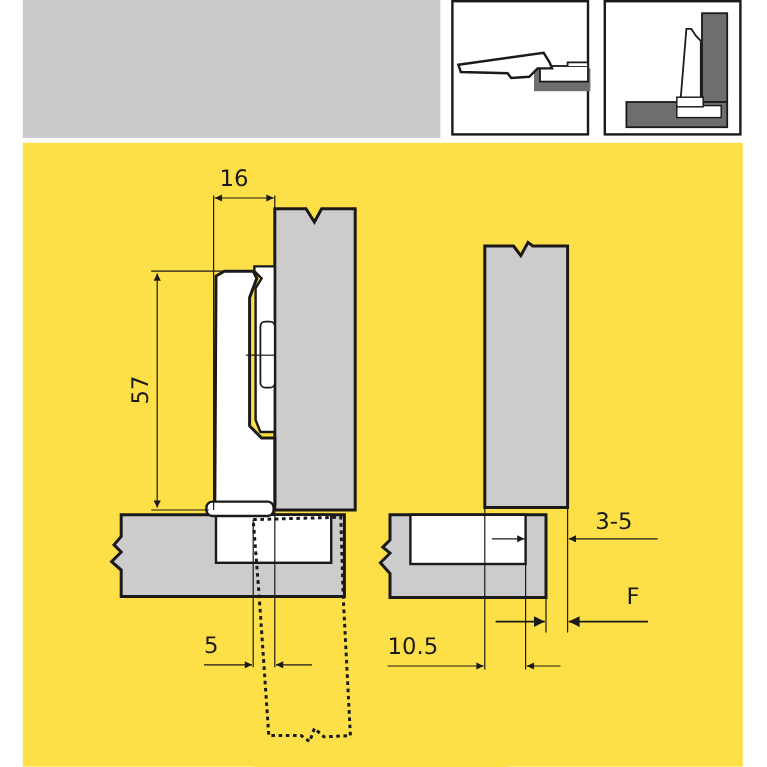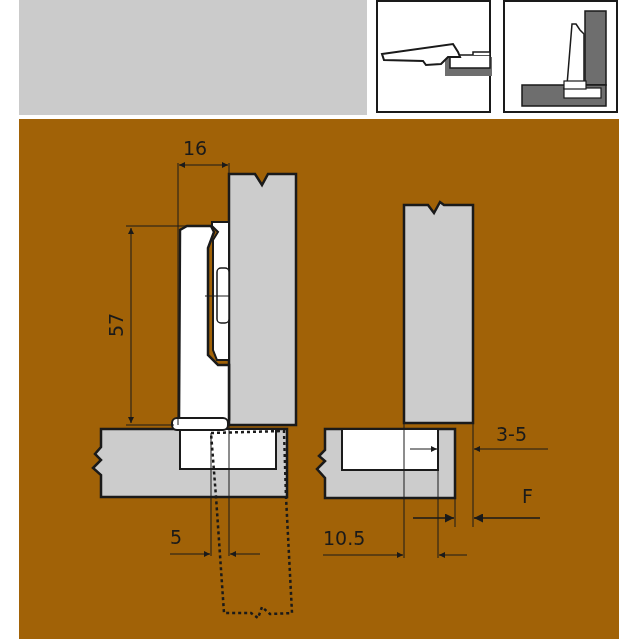--- a/index.html
+++ b/index.html
@@ -1,20 +1,20 @@
 <!DOCTYPE html>
 <html><head>
 <meta charset="utf-8">
 <style>
   html, body { margin:0; padding:0; background:#ffffff; }
   body { width:639px; height:639px; position:relative; overflow:hidden; font-family:"DejaVu Sans", sans-serif; }
   .top-banner { position:absolute; left:19px; top:0; width:348px; height:115px; background:#cbcbcb; }
   .thumb { position:absolute; top:0; width:115px; height:113px; background:#ffffff; border:2px solid #1a1a1a; box-sizing:border-box; }
   .thumb svg { position:absolute; left:0; top:0; }
-  .main-panel { position:absolute; left:19px; top:119px; width:600px; height:520px; background:#a16207; }
+  .main-panel { position:absolute; left:19px; top:119px; width:600px; height:520px; background:#fde047; }
   .main-panel svg { position:absolute; left:0; top:0; }
   .dim-label { font-family:"DejaVu Sans", sans-serif; font-size:19px; fill:#1a1a1a; }
 </style>
 </head>
 <body>
 
 <div class="top-banner"></div>
 
 <div class="thumb" style="left:376px;">
   <svg width="115" height="113" viewBox="0 0 115 113">

